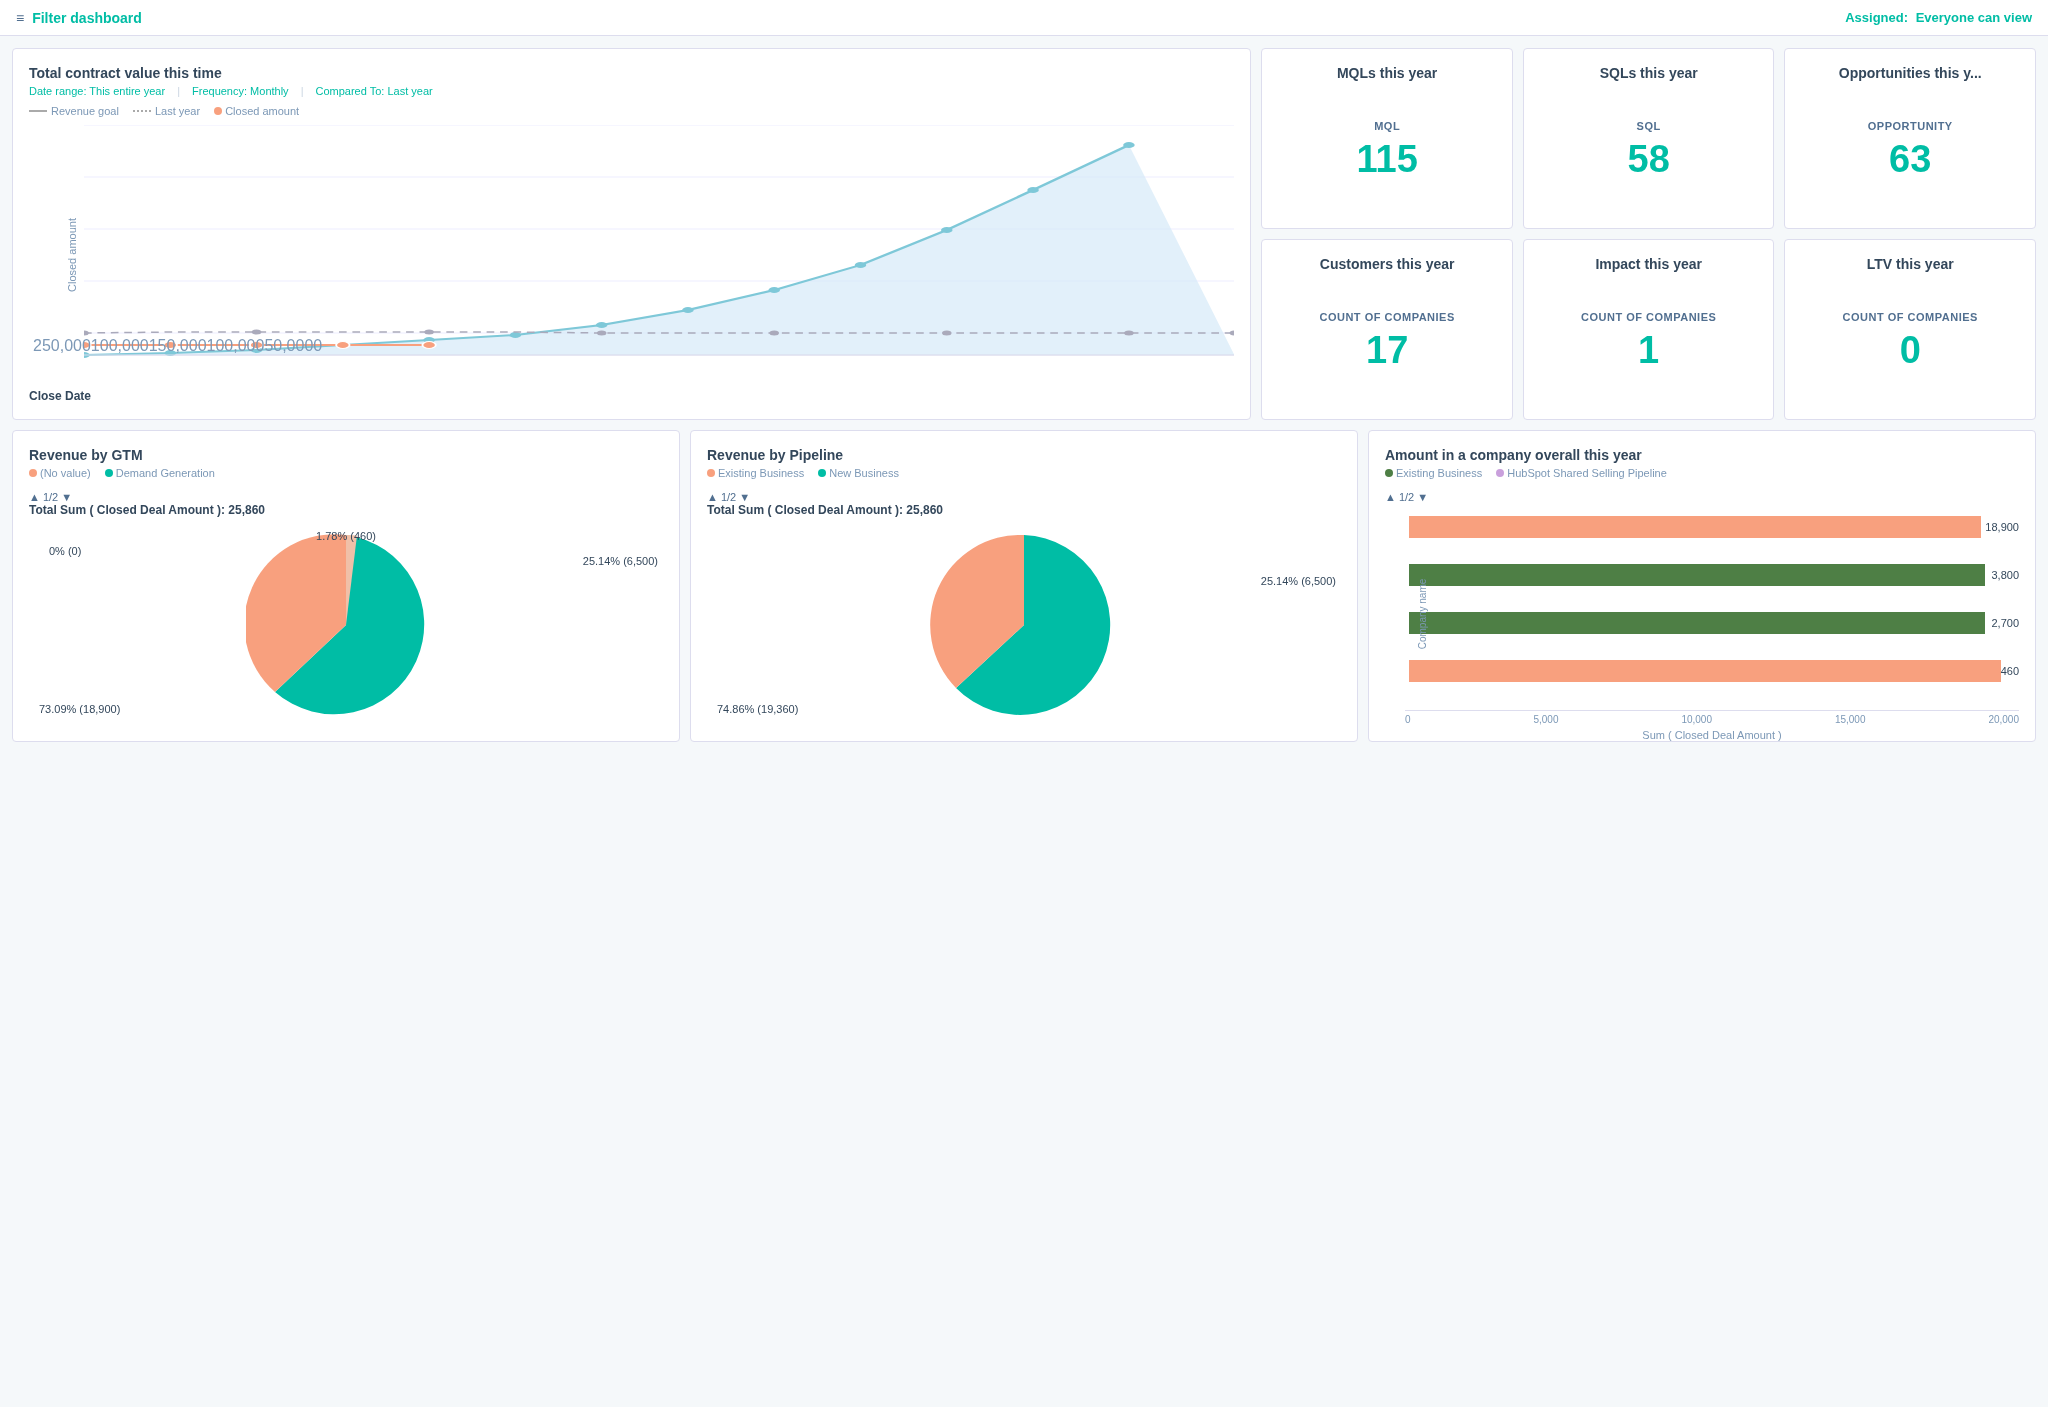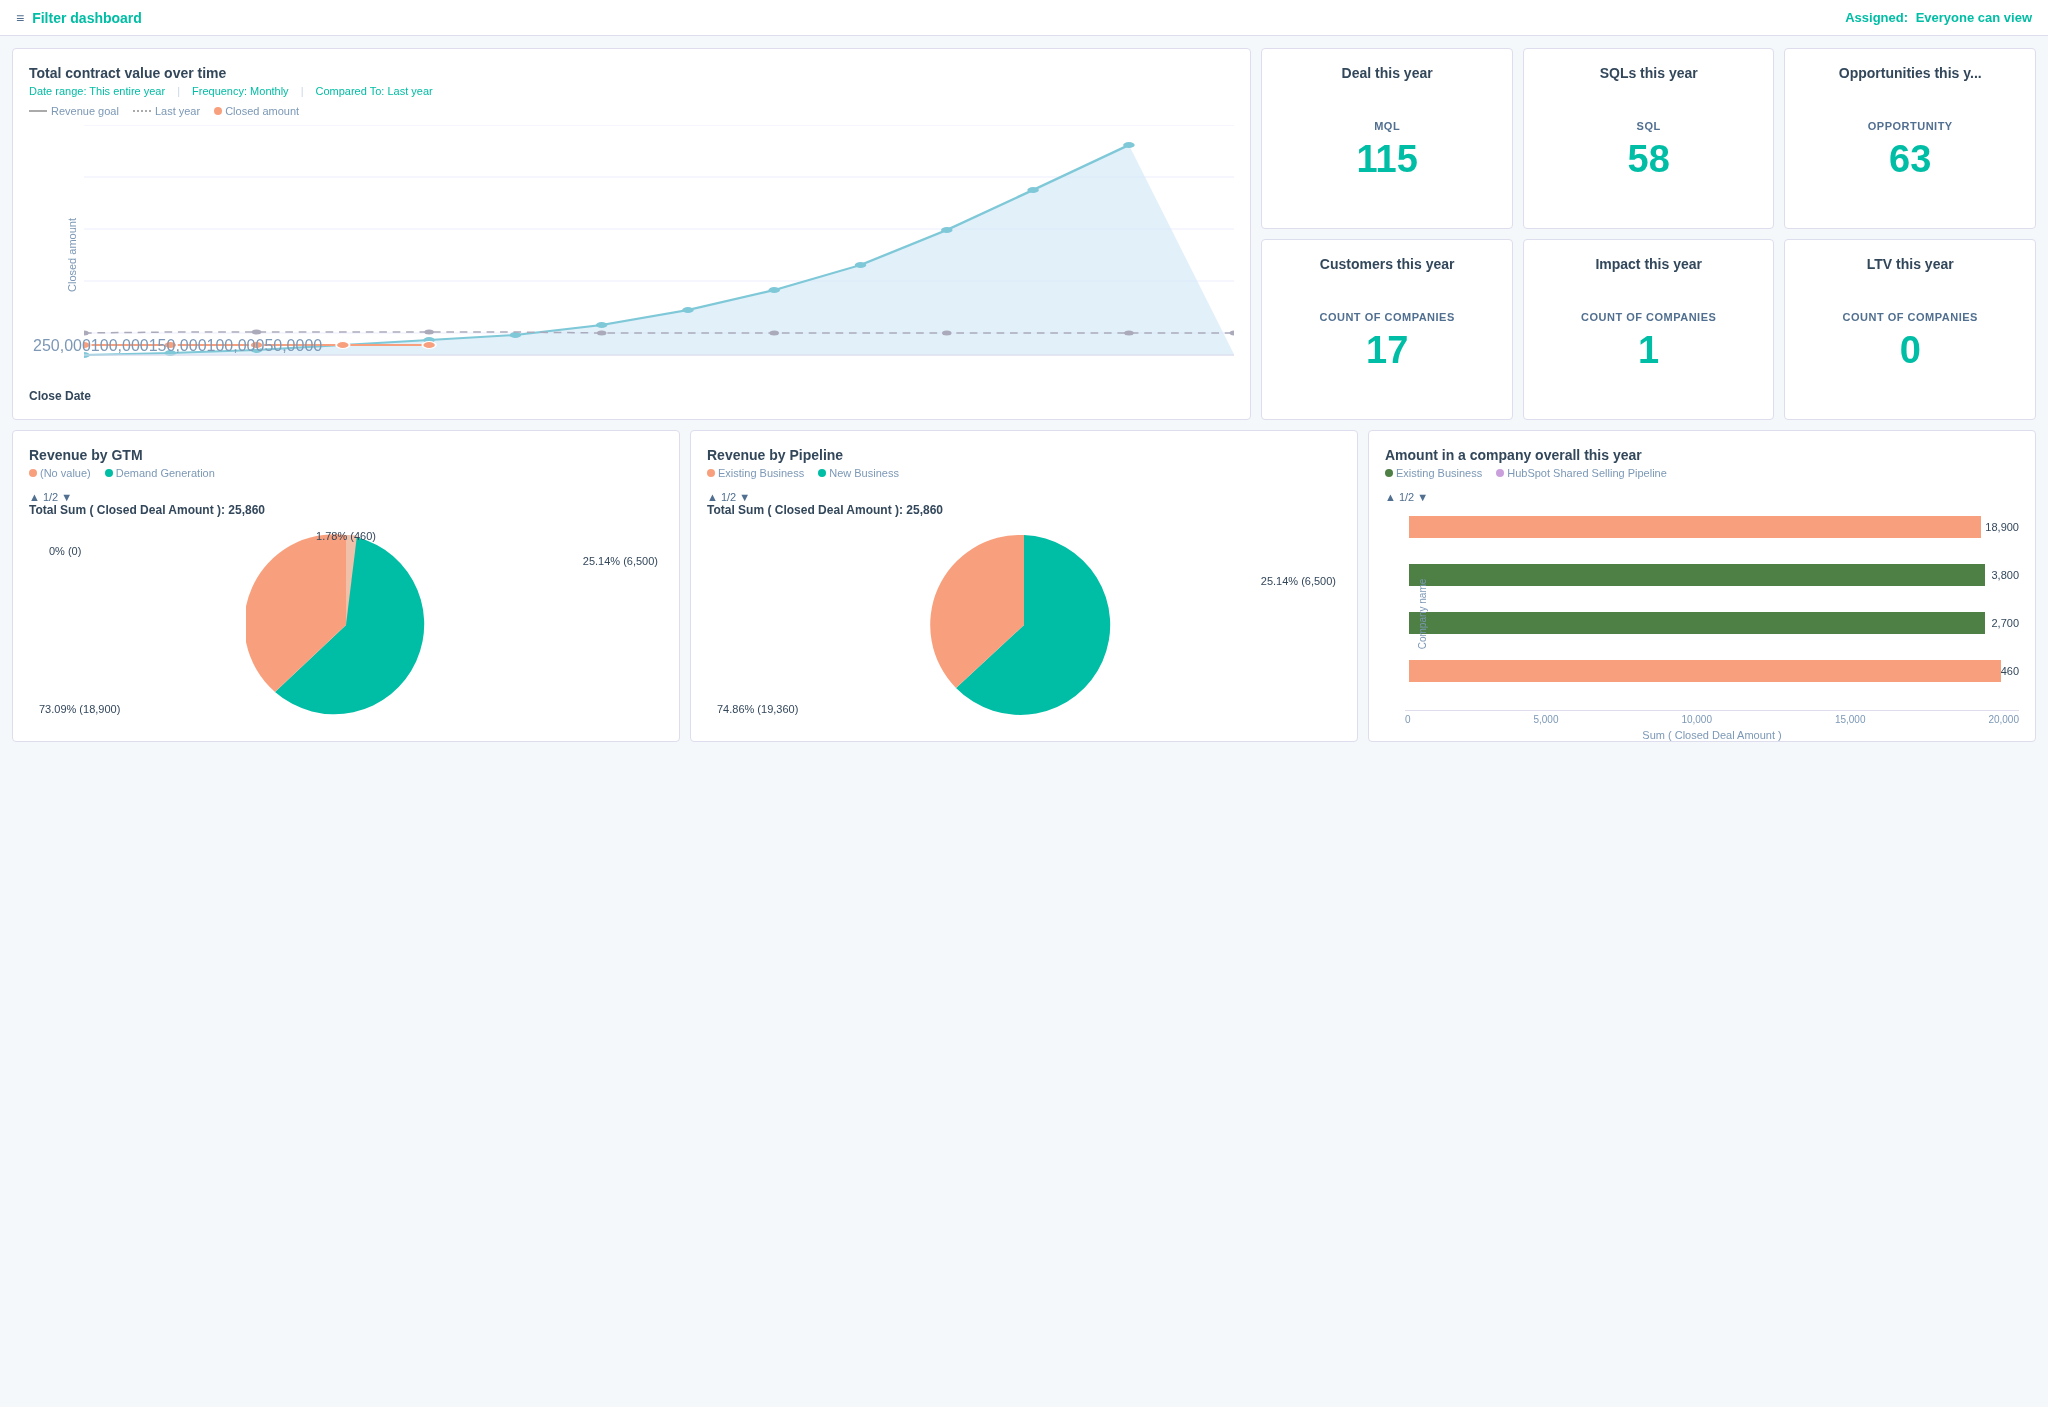--- a/index.html
+++ b/index.html
@@ -64,21 +64,21 @@
     <span>Assigned:</span>
     <span style="color:#00bda5;font-weight:600;cursor:pointer;margin-left:4px;">Everyone can view</span>
   </div>
 </div>
 
 <div class="dashboard">
 
   <div style="display:grid; grid-template-columns: 1.6fr 1fr; gap:10px;">
 
     <div class="card">
-      <div class="card-title">Total contract value over time</div>
+      <div class="card-title">Total contract value this time</div>
       <div class="card-meta">
         <span style="color:#00bda5">Date range: This entire year</span>
         <span class="meta-sep">|</span>
         <span style="color:#00bda5">Frequency: Monthly</span>
         <span class="meta-sep">|</span>
         <span style="color:#00bda5">Compared To: Last year</span>
       </div>
       <div class="legend">
         <div class="legend-item">
           <span style="width:18px;height:2px;background:#aaa;display:inline-block;margin-right:4px;"></span>
@@ -153,21 +153,21 @@
           <span>0</span>
         </div>
 
       </div>
       <div class="x-label">Close Date</div>
     </div>
 
     <div style="display:grid;grid-template-columns:1fr 1fr 1fr;grid-template-rows:1fr 1fr;gap:10px;">
 
       <div class="card metric-card">
-        <div class="card-title" style="text-align:center;">Deal this year</div>
+        <div class="card-title" style="text-align:center;">MQLs this year</div>
         <div style="flex:1;"></div>
         <div class="metric-label">MQL</div>
         <div class="metric-value">115</div>
         <div style="flex:1;"></div>
       </div>
 
       <div class="card metric-card">
         <div class="card-title" style="text-align:right;">SQLs this year</div>
         <div style="flex:1;"></div>
         <div class="metric-label">SQL</div>

